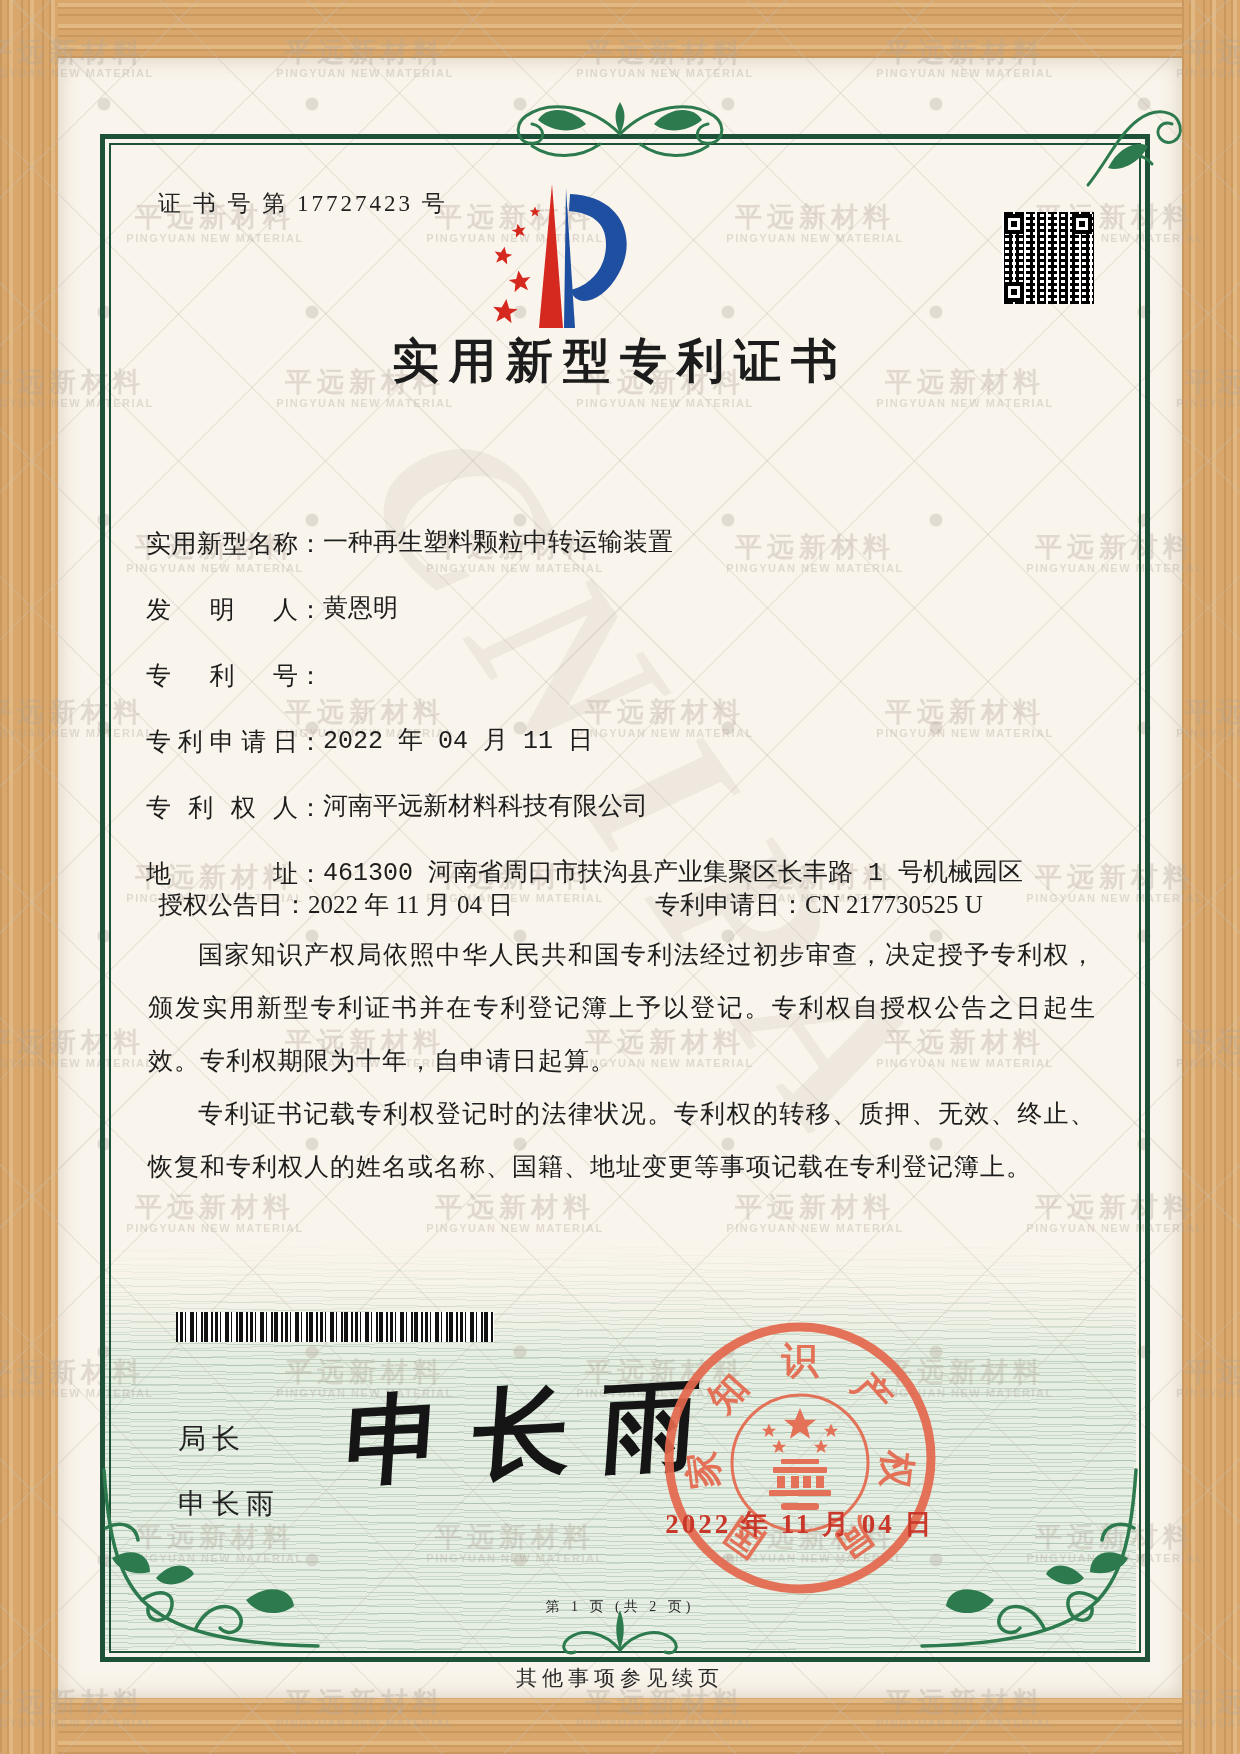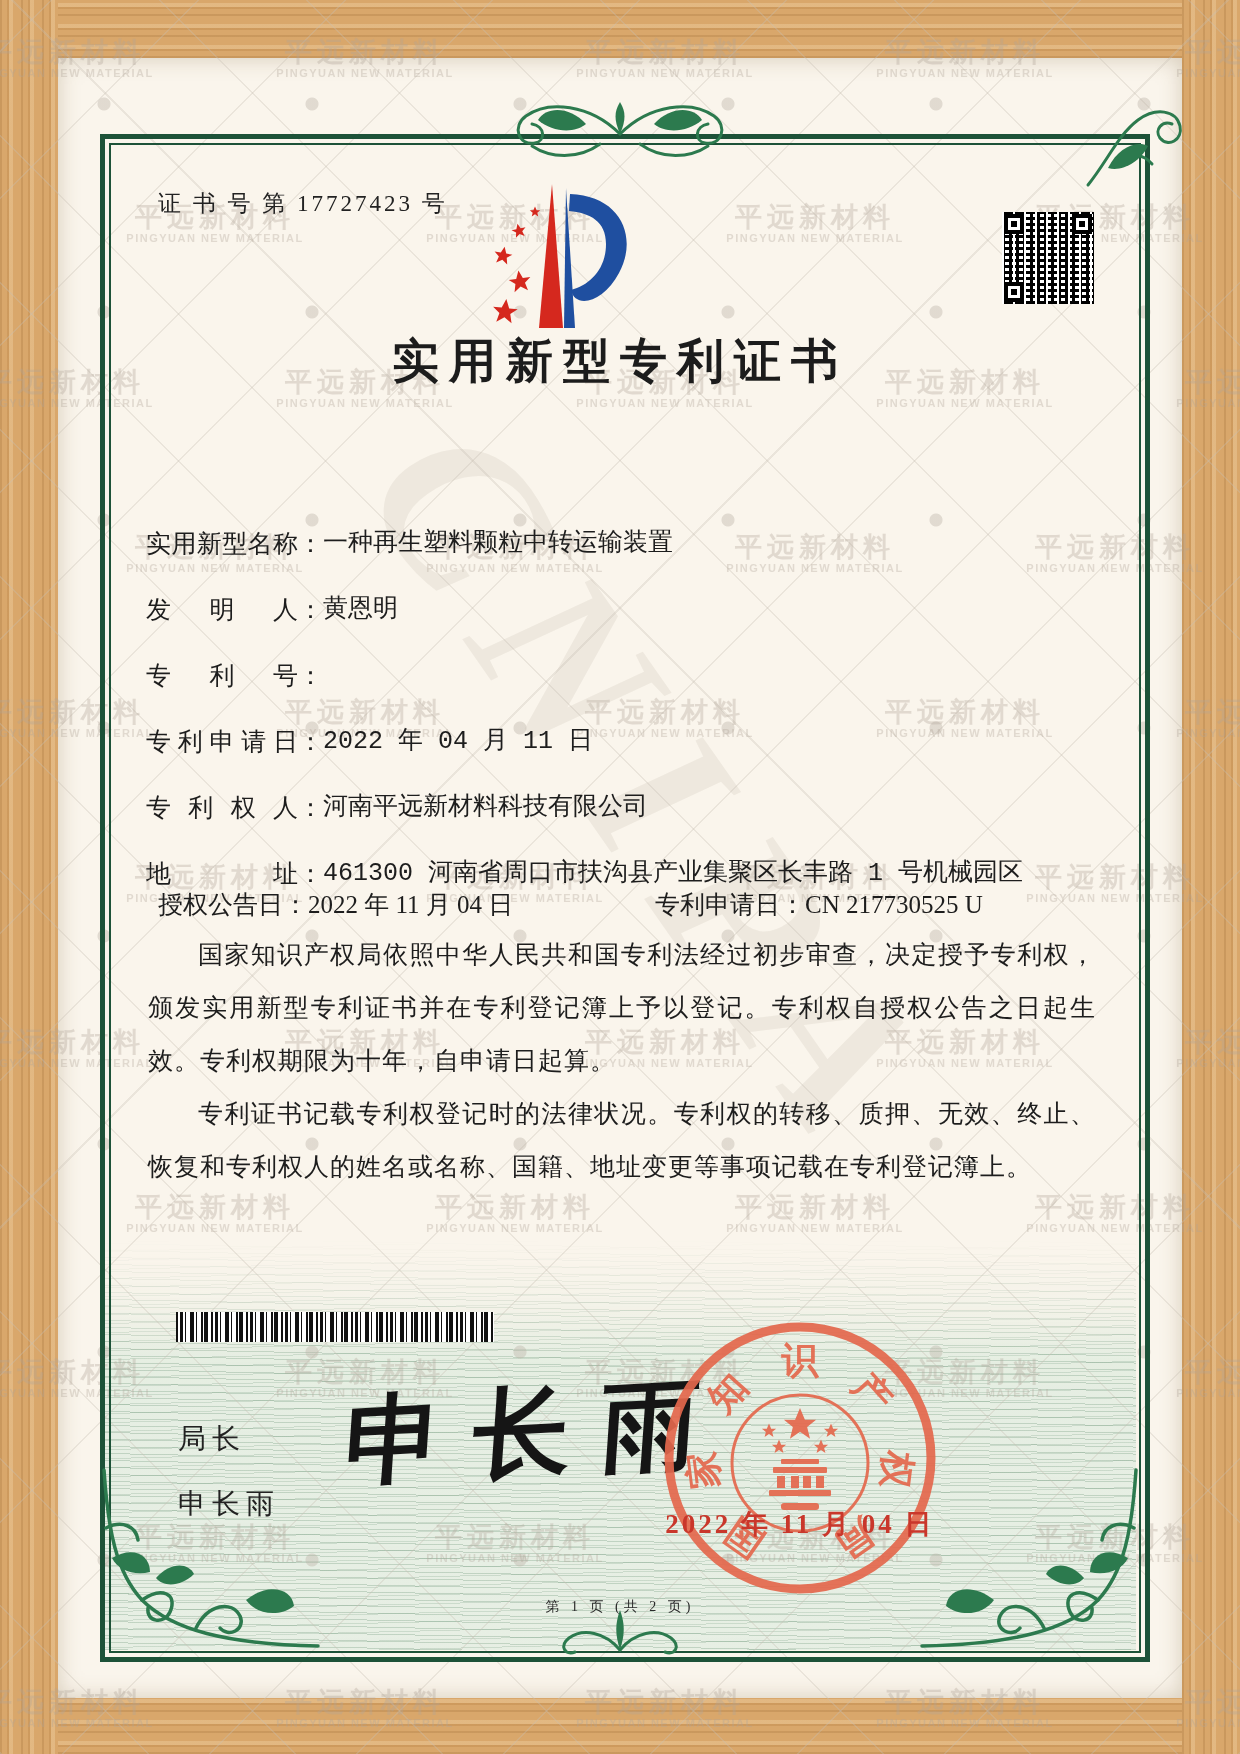--- a/index.html
+++ b/index.html
@@ -500,14 +500,15 @@
             <rect x="161" y="163" width="8" height="12"></rect>
             <rect x="114" y="177" width="62" height="6" rx="1"></rect>
             <rect x="126" y="190" width="38" height="7" rx="3"></rect>
           </g>
         </g>
       </svg>
     </div>
     <div class="seal-date">2022 年 11 月 04 日</div>
 
     <div class="page-foot">第 1 页 (共 2 页)</div>
+    <div class="cont-note">其他事项参见续页</div>
   </div>
 </div>
 
 </body></html>

